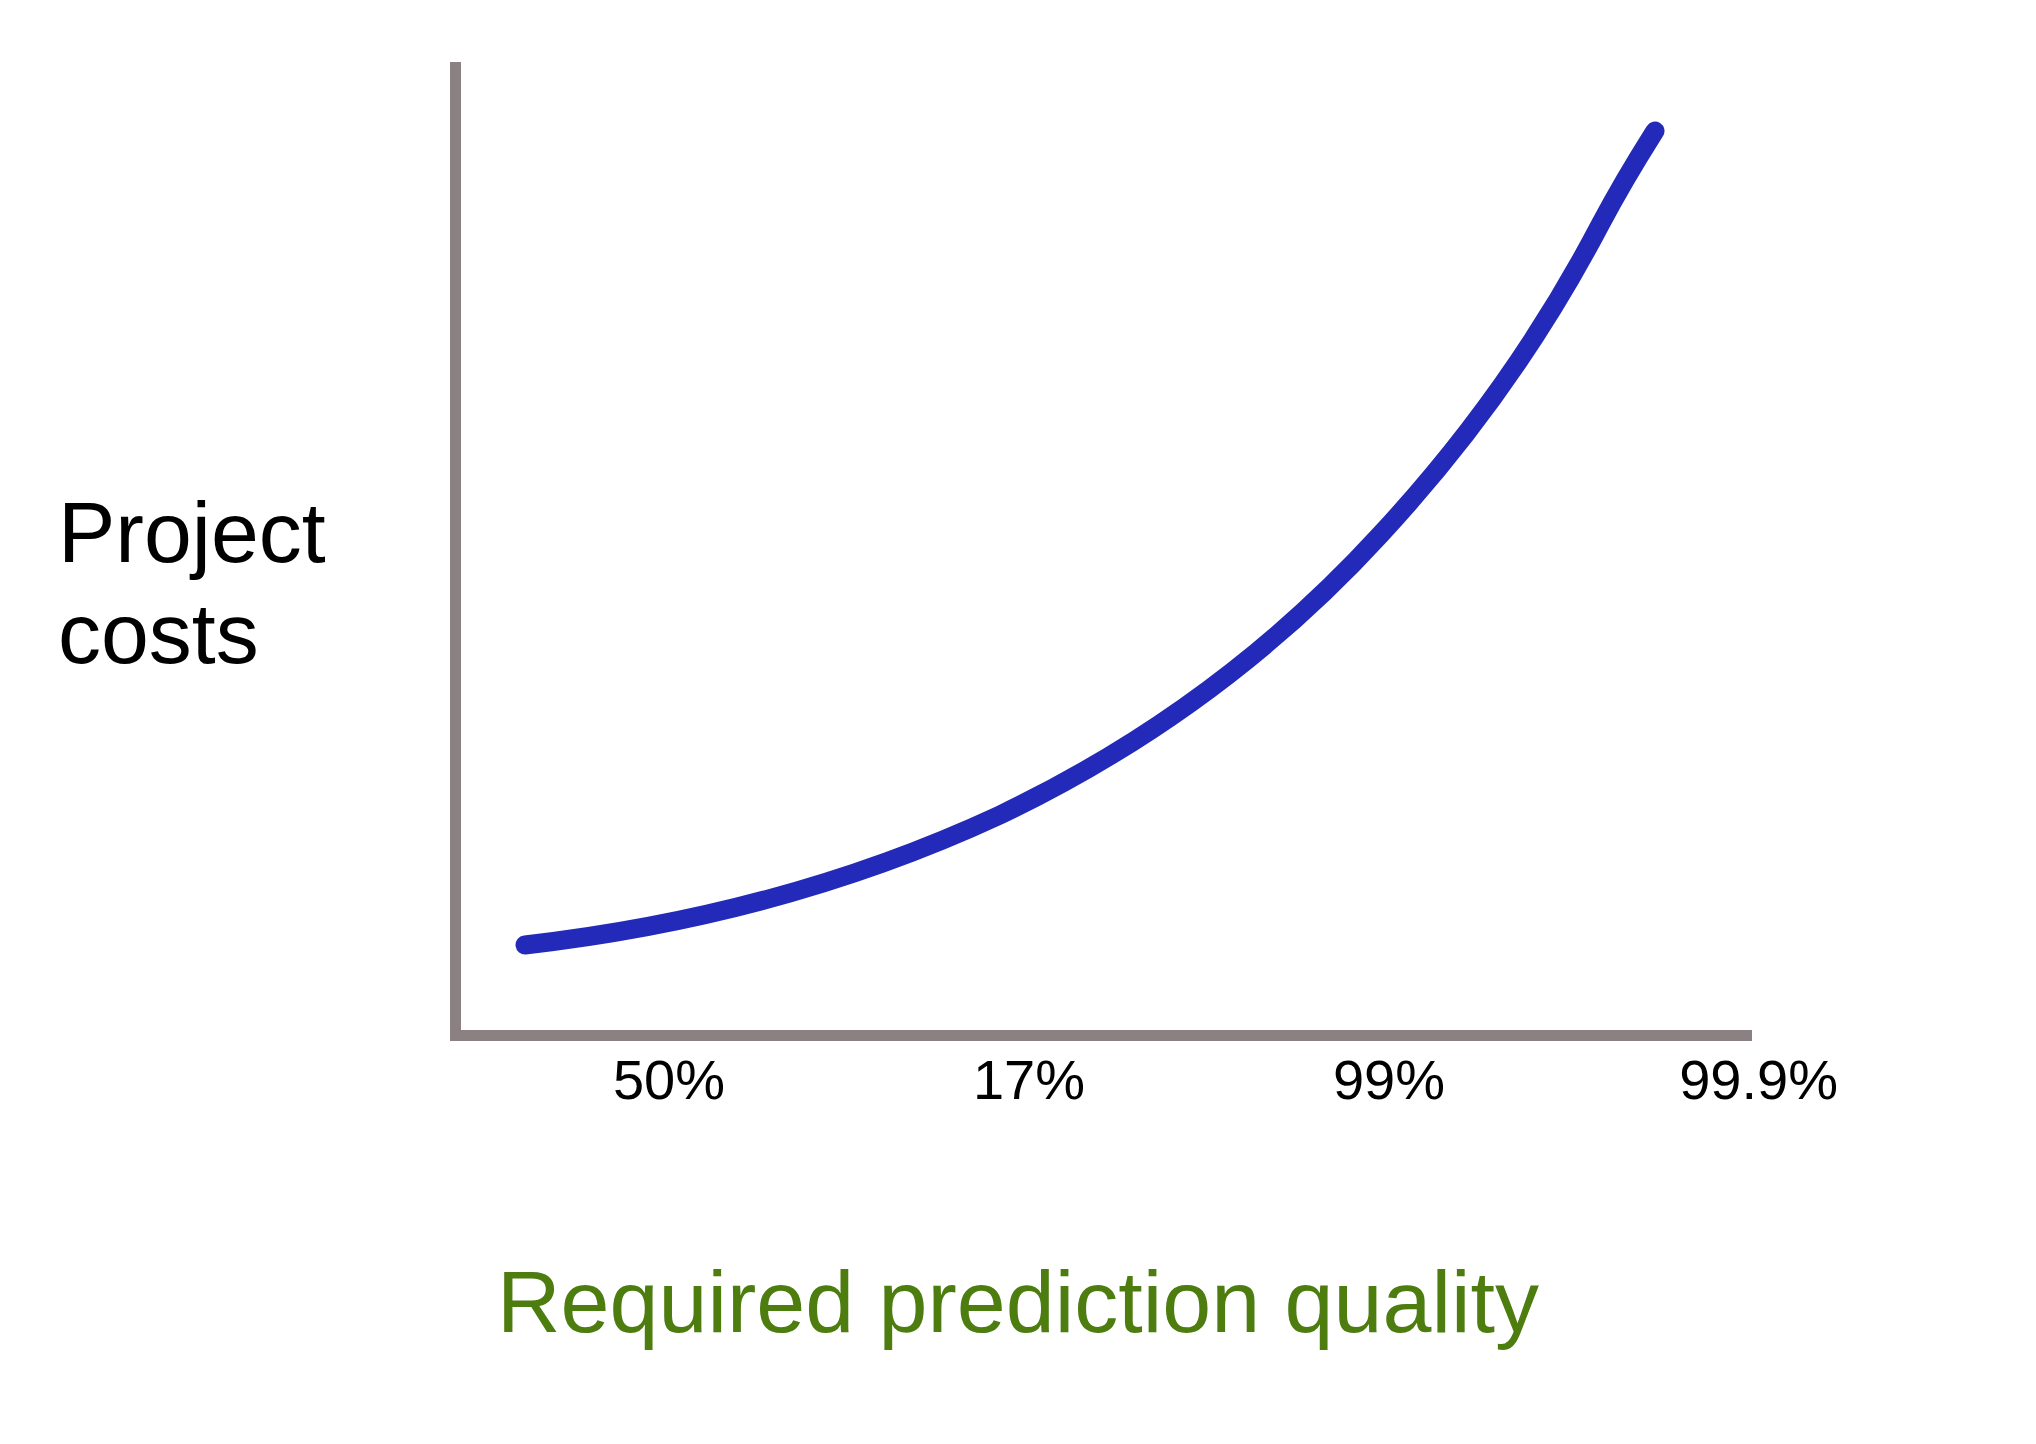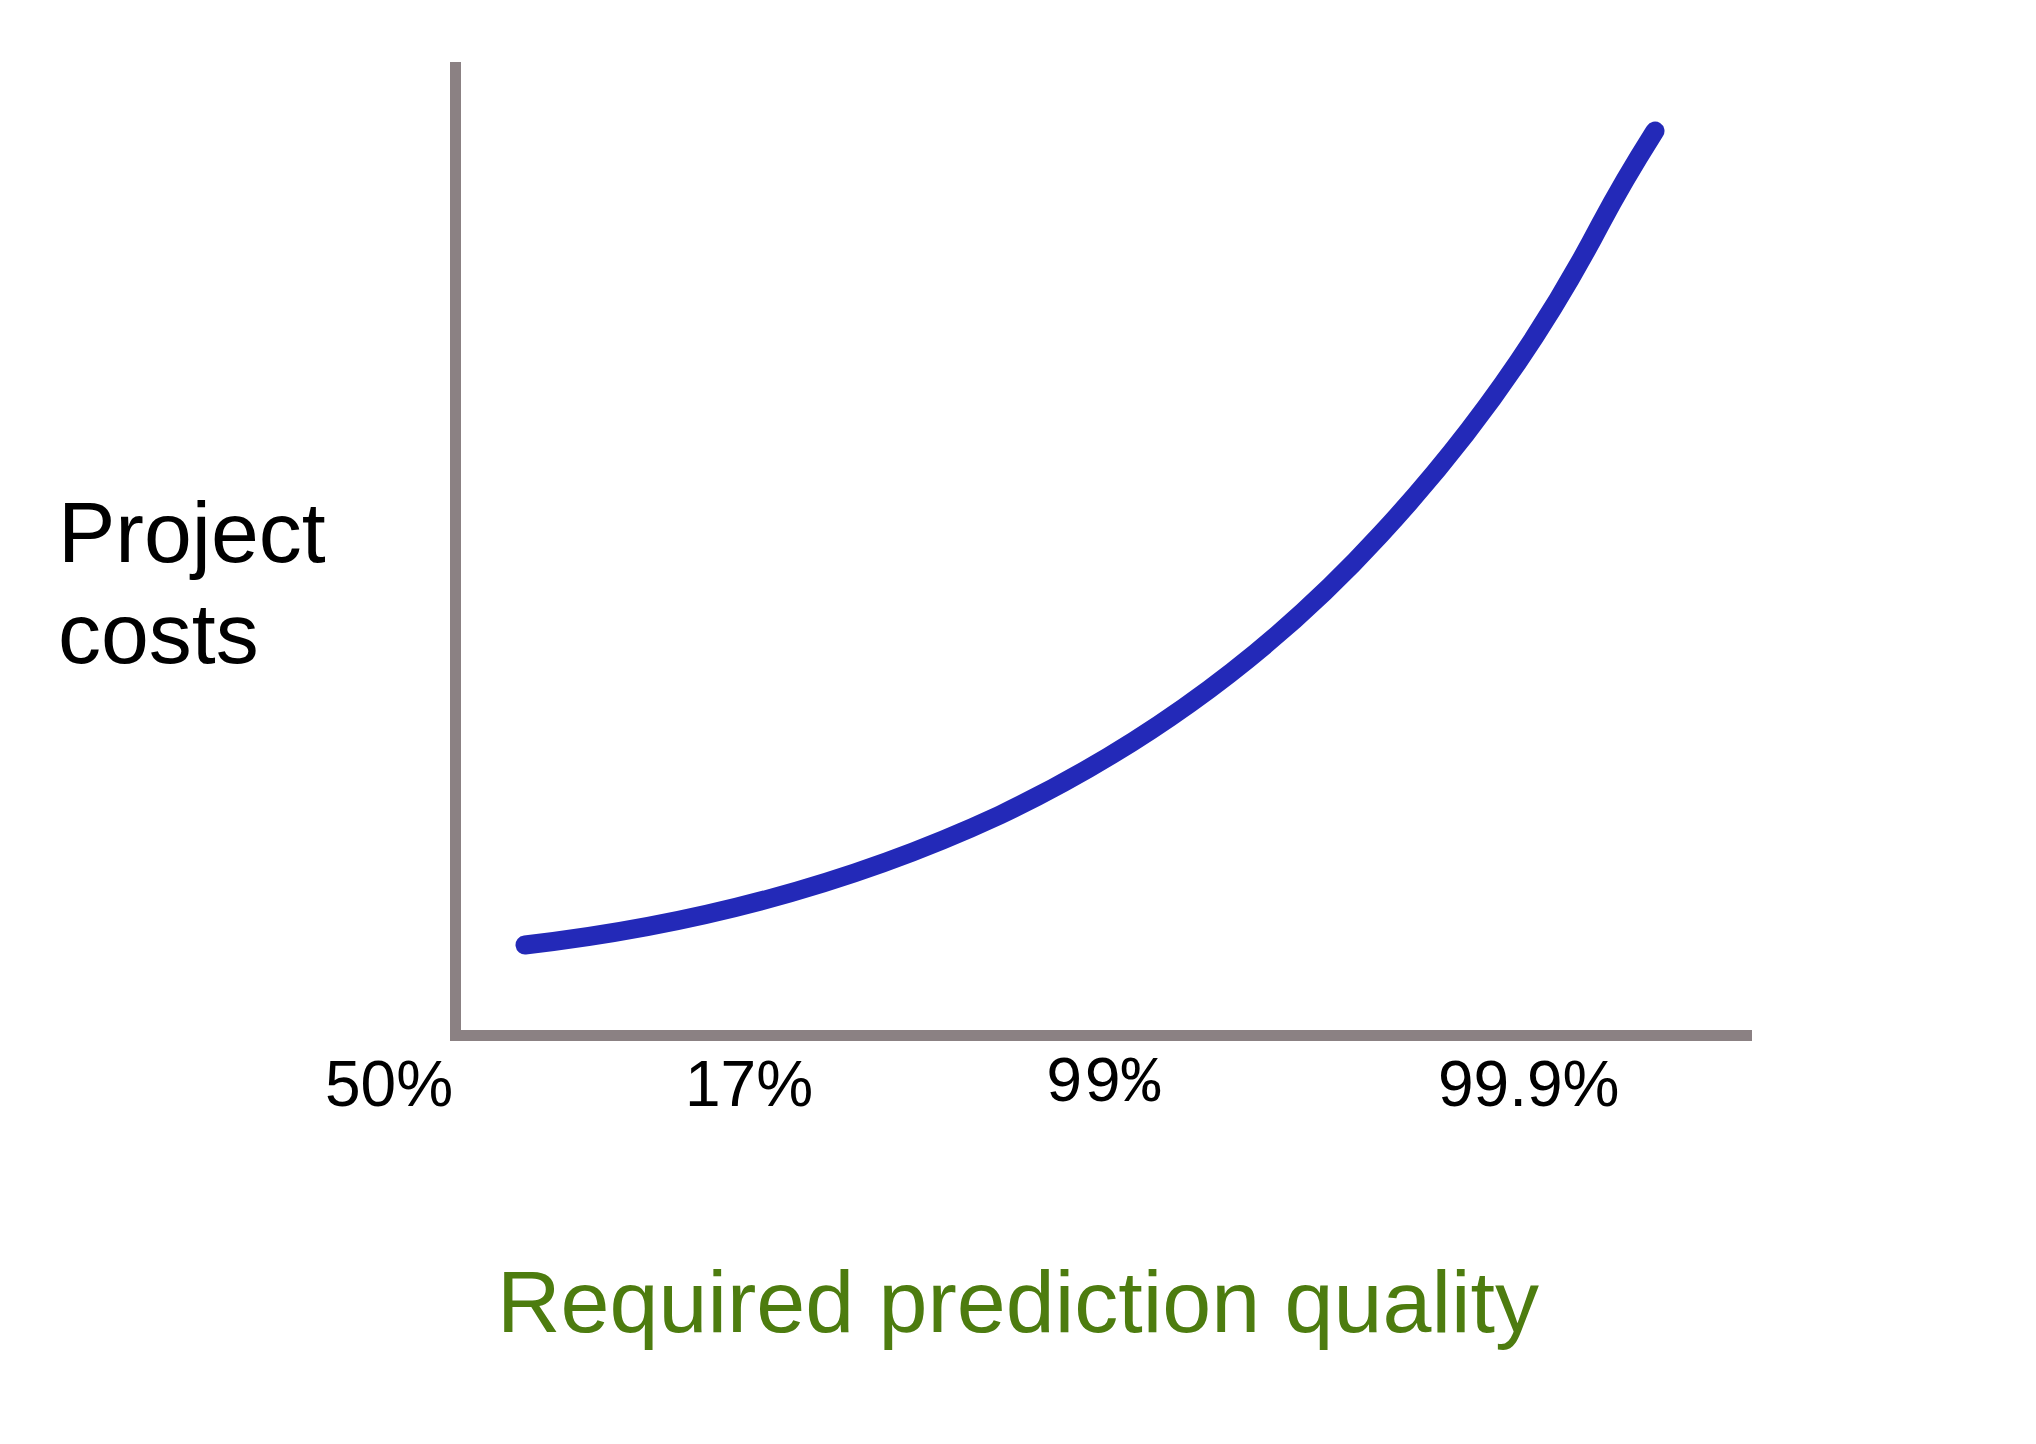--- a/index.html
+++ b/index.html
@@ -61,24 +61,24 @@
   #plot-area svg {
     display: block;
     width: 2036px;
     height: 1444px;
   }
 
   
   .tick-label {
     position: absolute;
     top: 1052px;
-    font-size: 64px;
+    font-size: 56px;
     line-height: 1;
     color: #000000;
-    text-align: left;
+    text-align: right;
     width: 400px;
     margin-left: -200px;
   }
 
   
   #x-axis-title {
     position: absolute;
     left: 0;
     top: 1258px;
     width: 2036px;
@@ -104,18 +104,18 @@
       <path id="cost-curve" fill="none" stroke="#2329B8" stroke-width="19" stroke-linecap="round" stroke-linejoin="round" d="M 525 945
                C 700 925, 860 880, 1000 815
                C 1140 748, 1270 655, 1380 535
                C 1470 438, 1545 330, 1600 225
                C 1625 178, 1643 150, 1655 131"></path>
     </svg>
   </div>
 
   <div class="tick-label" style="left:525px;">50%</div>
   <div class="tick-label" style="left:885px;">17%</div>
-  <div class="tick-label" style="left:1245px;font-family:Liberation Mono, monospace;">99%</div>
+  <div class="tick-label" style="left:1245px;">99%</div>
   <div class="tick-label" style="left:1638px;">99.9%</div>
 
   <div id="x-axis-title">Required prediction quality</div>
 
 </div>
 
 </body></html>

